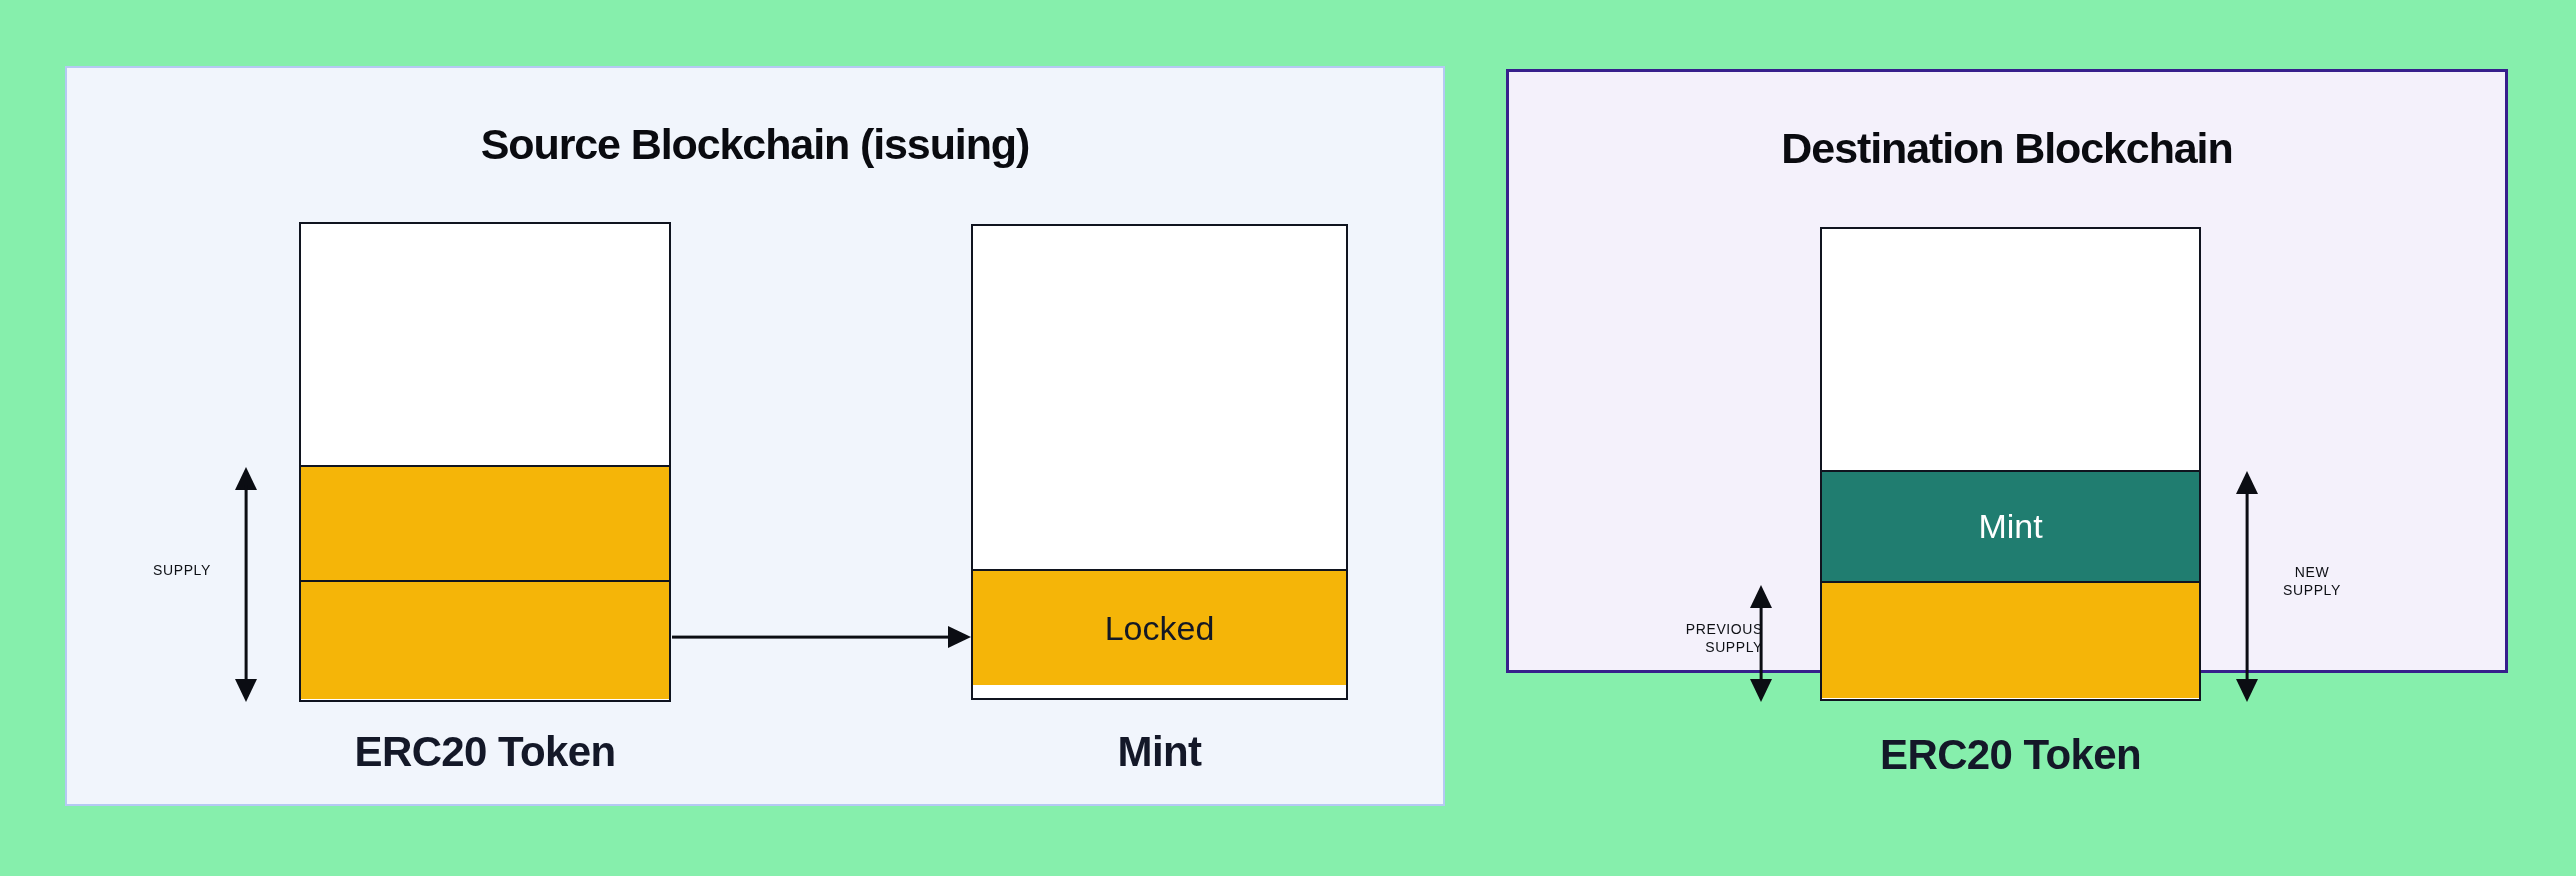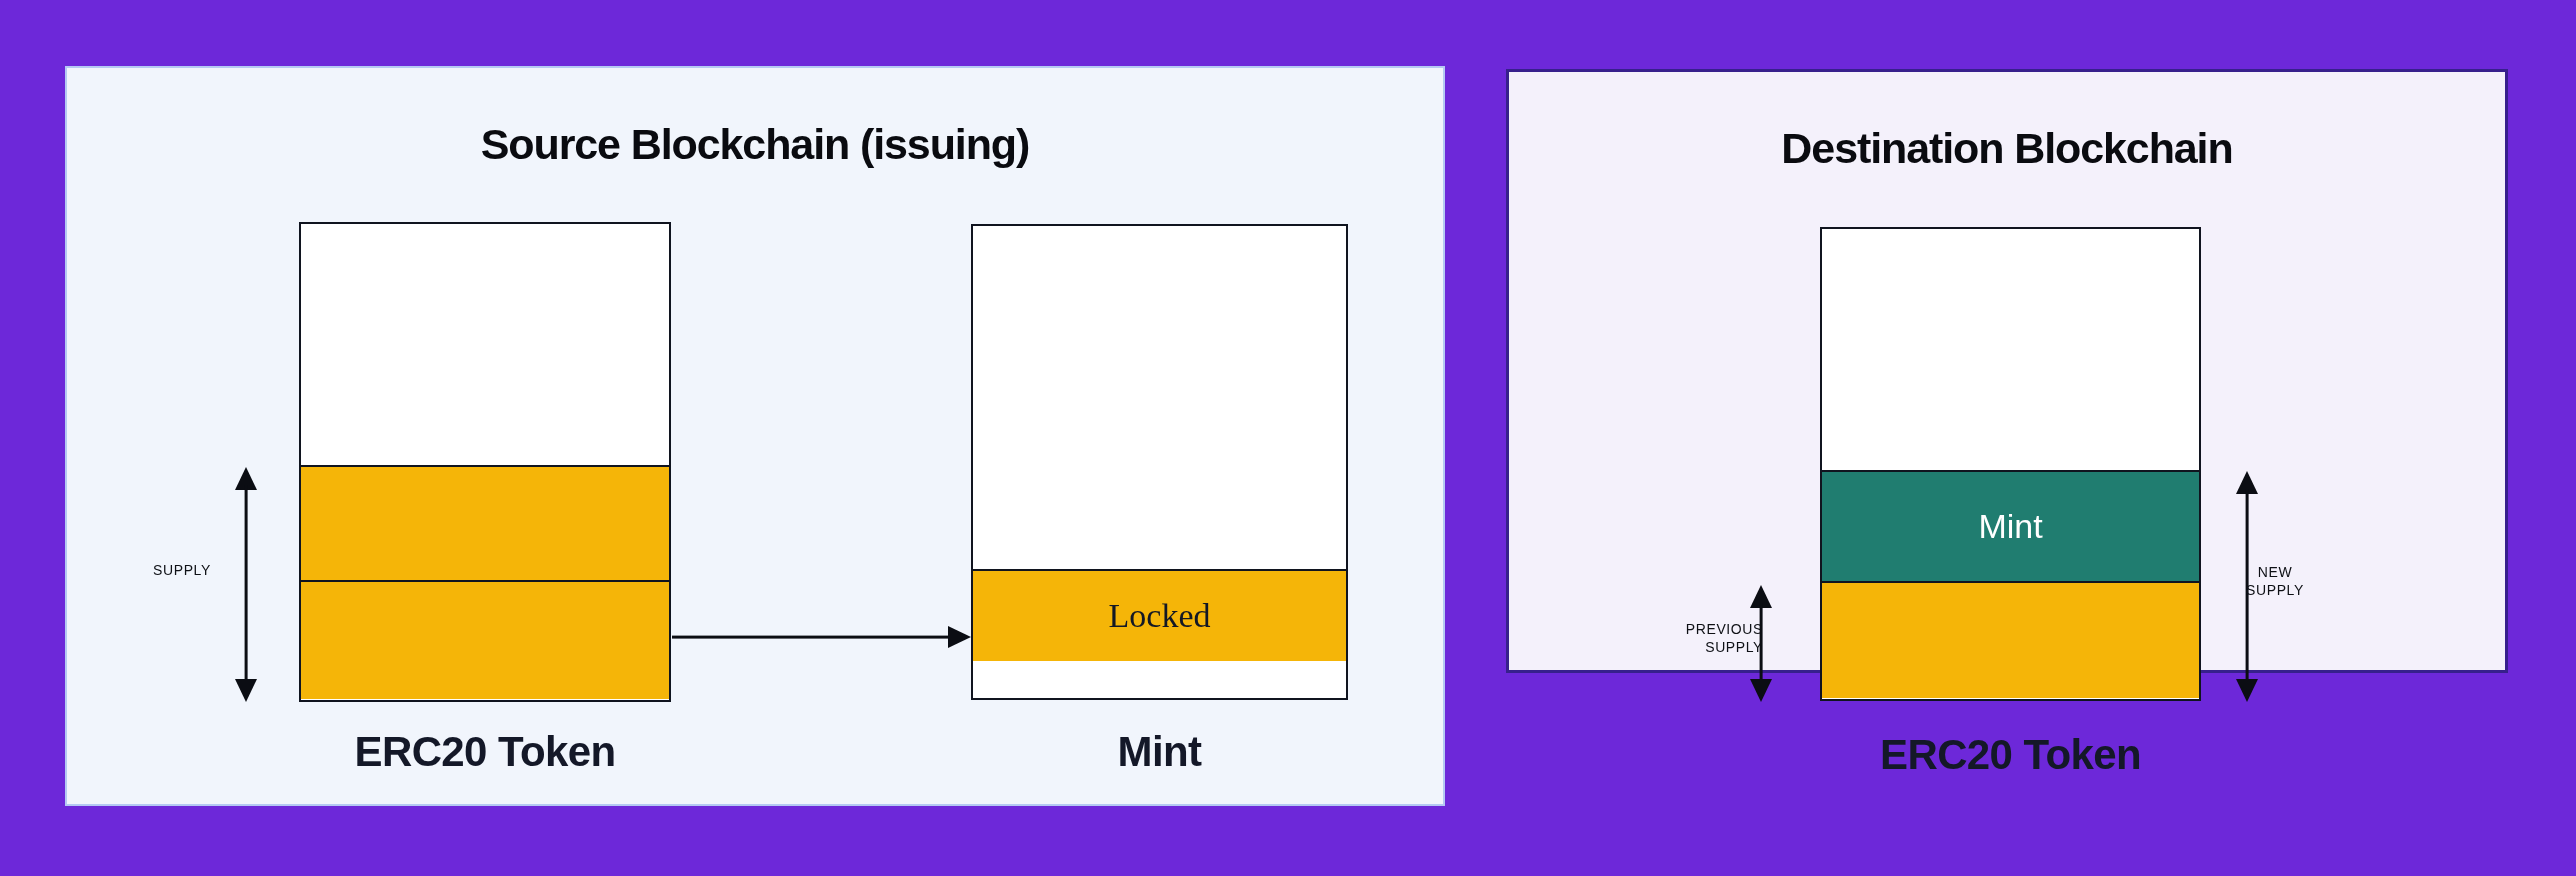--- a/index.html
+++ b/index.html
@@ -1,18 +1,18 @@
 <!DOCTYPE html>
 <html style="font-size:8.8px"><head>
 <meta charset="utf-8">
 <style>
   * { margin:0; padding:0; box-sizing:border-box; }
   html,body { background:#ffffff; }
   body { font-family:"Liberation Sans", sans-serif; }
-  .canvas { position:relative; width:2576px; height:877px; background:#6d28d9; overflow:hidden; }
+  .canvas { position:relative; width:2576px; height:877px; background:#86efac; overflow:hidden; }
 
   
   .panel { position:absolute; }
   .panel-source { left:65px; top:66px; width:1380px; height:740px;
                   background:#F1F5FC; border:2.8px solid #B5C9F3; }
   .panel-destination { left:1506px; top:69px; width:1002px; height:604px;
                   background:#F4F1FB; border:3.3px solid #37208C; }
 
   .panel-title { position:absolute; left:0; right:0; top:52px; text-align:center;
                  font-size:43px; font-weight:700; letter-spacing:-1.1px; color:#0A0B10; }
@@ -58,32 +58,32 @@
   .src-erc20 { left:232px; top:154px; width:372px; height:480px; }
   .src-erc20 .s1 { height:241px; }
   .src-erc20 .s2 { height:115px; }
   .src-erc20 .s3 { height:119px; }
   .src-erc20-caption { left:232px; top:660px; width:372px; }
   .src-supply-caption { left:71px; top:493px; width:88px; }
   .src-supply-arrow { left:167px; top:399px; height:235px; }
   .src-transfer-arrow { left:605px; top:557px; width:299px; }
   .src-pool { left:904px; top:156px; width:377px; height:476px; }
   .src-pool .s1 { height:343px; }
-  .src-pool .s2 { height:92px;font-family:Liberation Serif, serif; }
+  .src-pool .s2 { height:116px; }
   .src-pool-caption { left:904px; top:660px; width:377px; }
 
   
   .dst-erc20 { left:311px; top:155px; width:381px; height:474px; }
   .dst-erc20 .s1 { height:241px; }
   .dst-erc20 .s2 { height:111px; }
   .dst-erc20 .s3 { height:117px; }
   .dst-erc20-caption { left:311px; top:659px; width:381px; }
   .dst-prev-caption { left:77px; top:548px; width:177px;text-align:right; }
   .dst-prev-arrow { left:240px; top:513px; height:117px; }
-  .dst-new-caption { left:675px; top:491px; width:182px; }
+  .dst-new-caption { left:712px; top:491px; width:182px; }
   .dst-new-arrow { left:726px; top:399px; height:231px; }
 </style>
 </head>
 <body>
 
 <div class="canvas">
 
   <section class="panel panel-source">
     <h2 class="panel-title">Source Blockchain (issuing)</h2>
 

